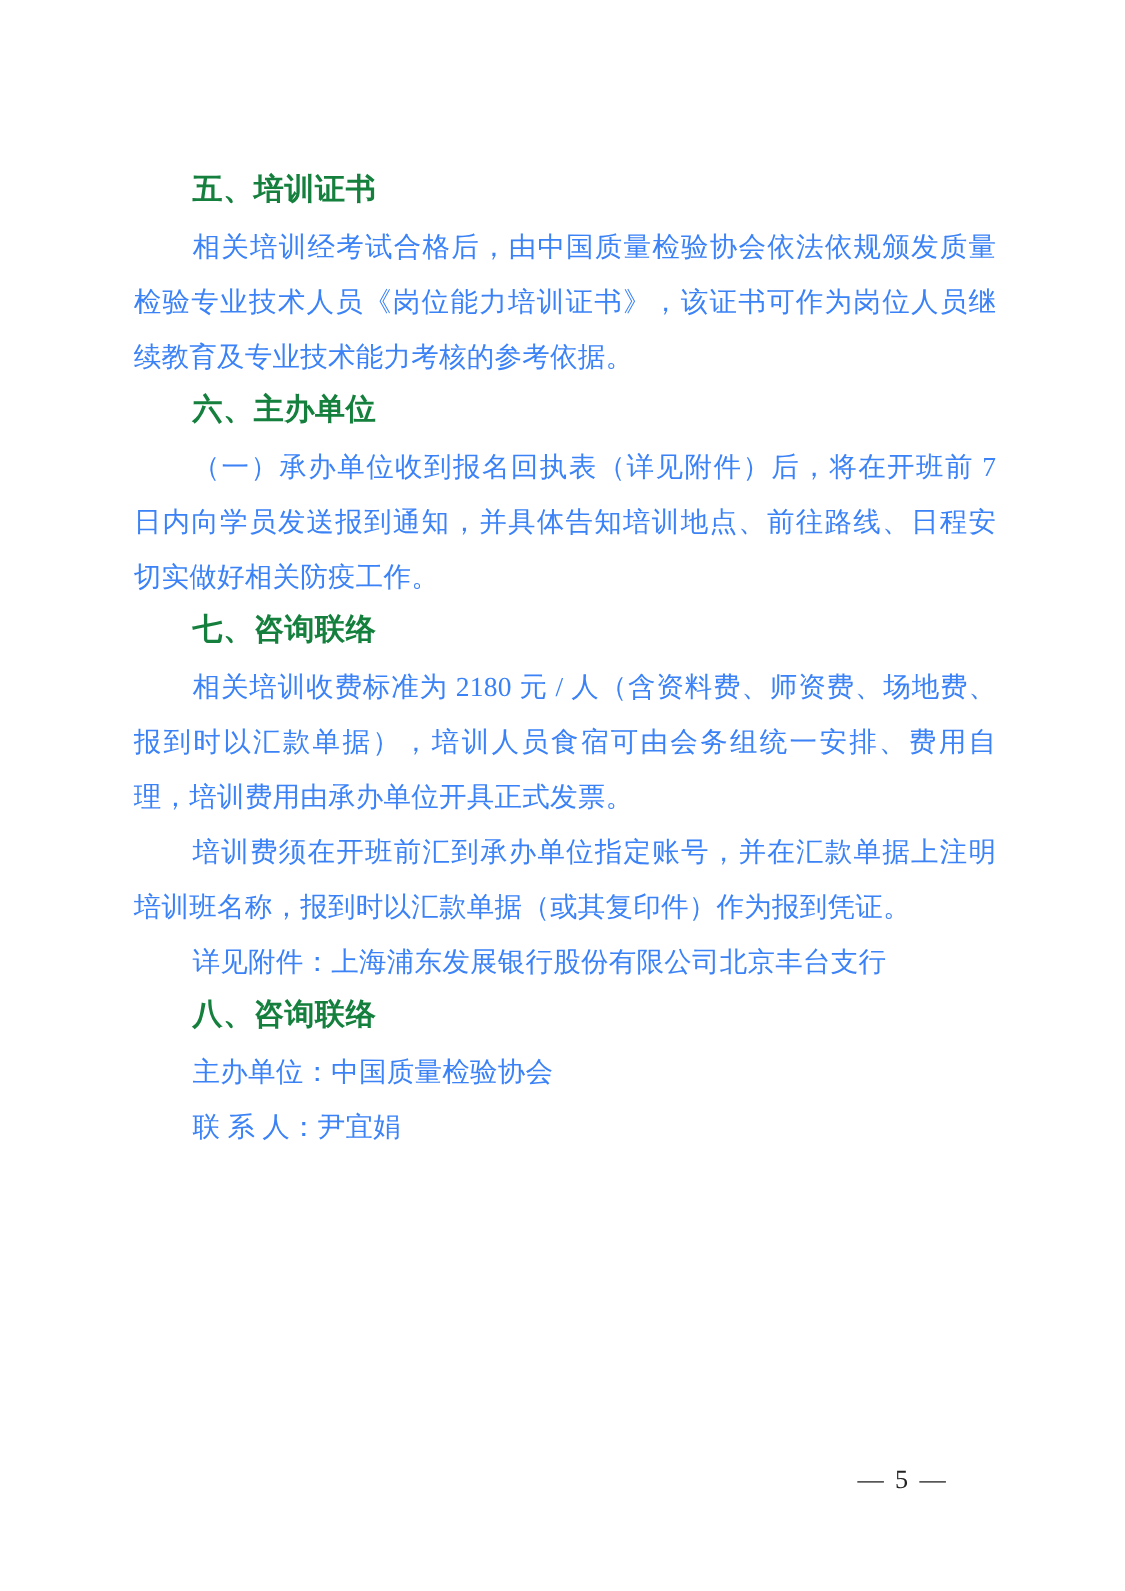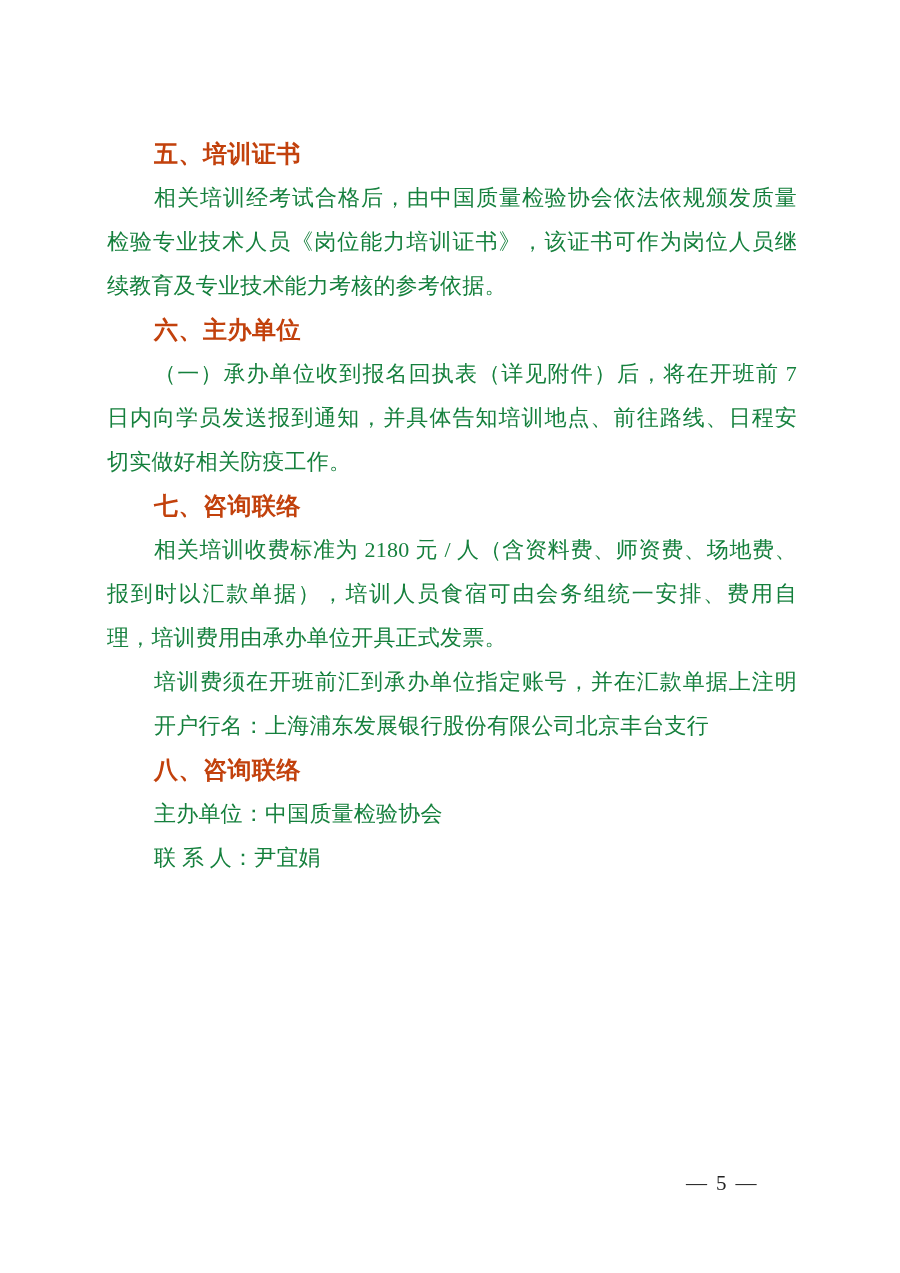--- a/index.html
+++ b/index.html
@@ -16,35 +16,35 @@
     font-family: "Liberation Serif", "DejaVu Serif", serif;
   }
   .doc {
     position: absolute;
     left: 107px;
     top: 132px;
     width: 690px;
   }
   .section { margin: 0; padding: 0; }
   .heading {
-    font-family: Liberation Sans, sans-serif;
+    font-family: Liberation Mono, monospace;
     font-weight: 700;
     font-size: 24px;
     line-height: 44px;
     height: 44px;
-    color: #c2410c;
+    color: #15803d;
     text-indent: 47px;
     letter-spacing: 0.5px;
     white-space: nowrap;
   }
   .line {
     font-size: 22px;
     line-height: 44px;
     height: 44px;
-    color: #15803d;
+    color: #3b82f6;
     letter-spacing: 0.2px;
   }
   .line.first { text-indent: 47px; }
   .line.fill {
     text-align: justify;
     text-align-last: justify;
   }
   .footer {
     position: absolute;
     left: 686px;
@@ -74,21 +74,22 @@
         <div class="line first fill">（一）承办单位收到报名回执表（详见附件）后，将在开班前 7</div>
         <div class="line fill">日内向学员发送报到通知，并具体告知培训地点、前往路线、日程安</div>
         <div class="line">切实做好相关防疫工作。</div>
       </div>
       <div class="section">
         <div class="heading">七、咨询联络</div>
         <div class="line first fill">相关培训收费标准为 2180 元 / 人（含资料费、师资费、场地费、</div>
         <div class="line fill">报到时以汇款单据），培训人员食宿可由会务组统一安排、费用自</div>
         <div class="line">理，培训费用由承办单位开具正式发票。</div>
         <div class="line first fill">培训费须在开班前汇到承办单位指定账号，并在汇款单据上注明</div>
-        <div class="line first">开户行名：上海浦东发展银行股份有限公司北京丰台支行</div>
+        <div class="line">培训班名称，报到时以汇款单据（或其复印件）作为报到凭证。</div>
+        <div class="line first">详见附件：上海浦东发展银行股份有限公司北京丰台支行</div>
       </div>
       <div class="section">
         <div class="heading">八、咨询联络</div>
         <div class="line first">主办单位：中国质量检验协会</div>
         <div class="line first">联 系 人：尹宜娟</div>
       </div>
     </div>
   <div class="footer">
     <span class="dash">—</span>
     <span class="pagenum">5</span>

